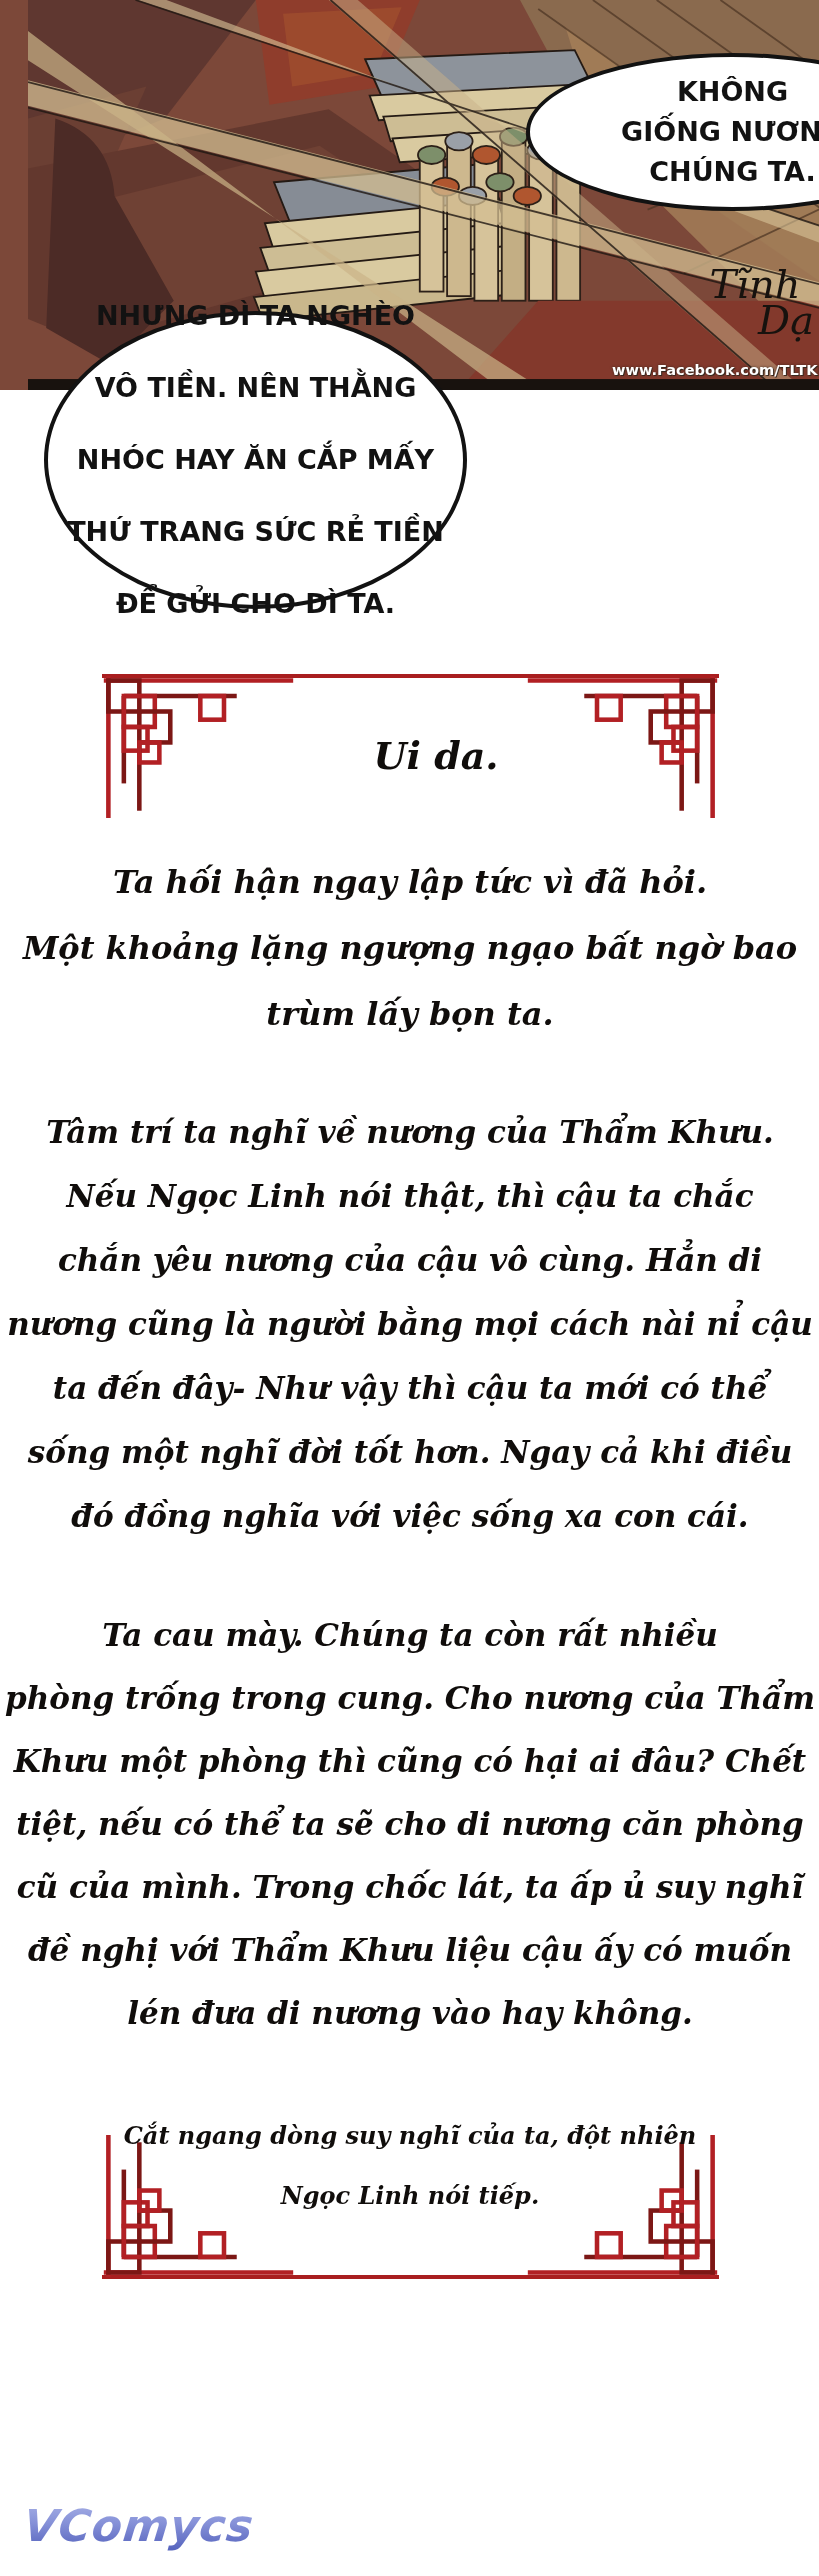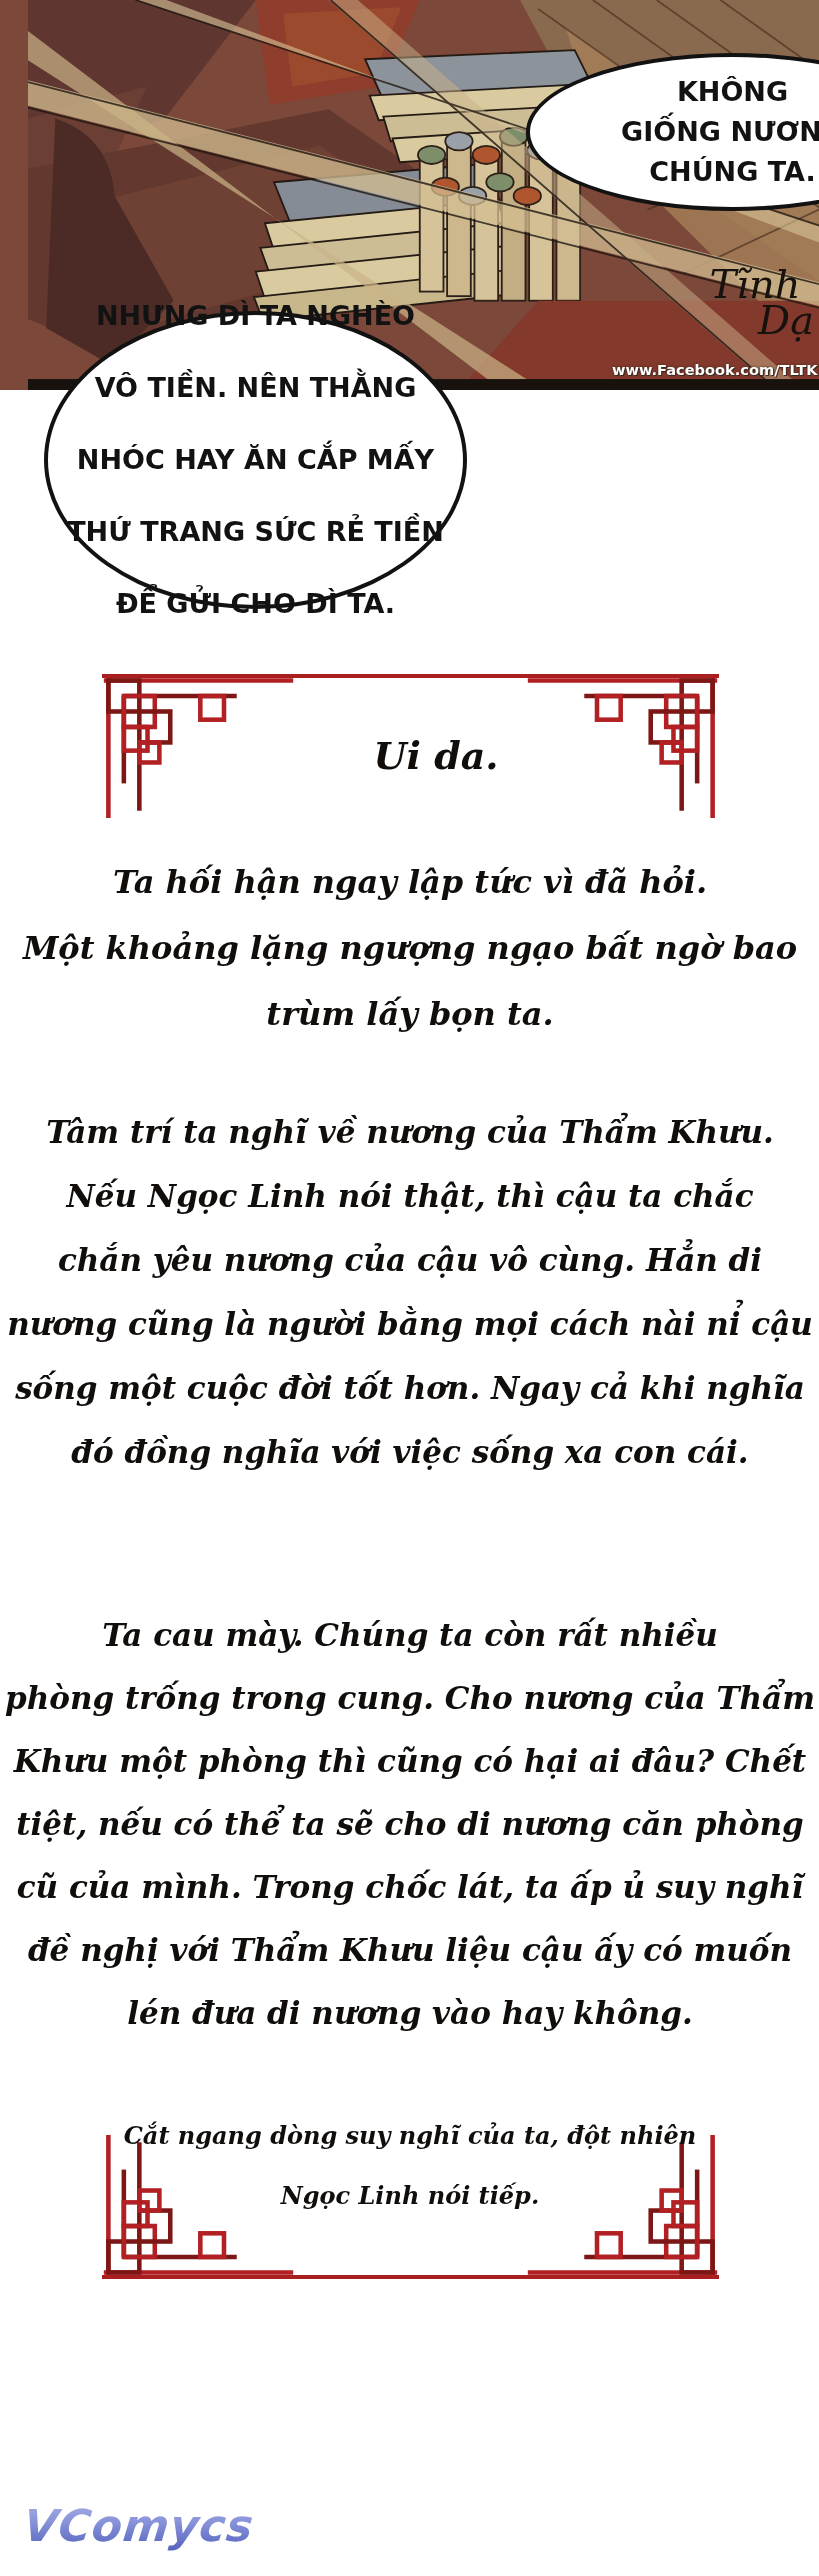--- a/index.html
+++ b/index.html
@@ -225,21 +225,22 @@
   <div class="script para1">
       <div class="line">Ta hối hận ngay lập tức vì đã hỏi.</div>
       <div class="line">Một khoảng lặng ngượng ngạo bất ngờ bao</div>
       <div class="line">trùm lấy bọn ta.</div>
     </div>
   <div class="script para2">
       <div class="line">Tâm trí ta nghĩ về nương của Thẩm Khưu.</div>
       <div class="line">Nếu Ngọc Linh nói thật, thì cậu ta chắc</div>
       <div class="line">chắn yêu nương của cậu vô cùng. Hẳn di</div>
       <div class="line">nương cũng là người bằng mọi cách nài nỉ cậu</div>
-      <div class="line">sống một cuộc đời tốt hơn. Ngay cả khi nghĩa</div>
+      <div class="line">ta đến đây- Như vậy thì cậu ta mới có thể</div>
+      <div class="line">sống một nghĩ đời tốt hơn. Ngay cả khi điều</div>
       <div class="line">đó đồng nghĩa với việc sống xa con cái.</div>
     </div>
   <div class="script para3">
       <div class="line">Ta cau mày. Chúng ta còn rất nhiều</div>
       <div class="line">phòng trống trong cung. Cho nương của Thẩm</div>
       <div class="line">Khưu một phòng thì cũng có hại ai đâu? Chết</div>
       <div class="line">tiệt, nếu có thể ta sẽ cho di nương căn phòng</div>
       <div class="line">cũ của mình. Trong chốc lát, ta ấp ủ suy nghĩ</div>
       <div class="line">đề nghị với Thẩm Khưu liệu cậu ấy có muốn</div>
       <div class="line">lén đưa di nương vào hay không.</div>

